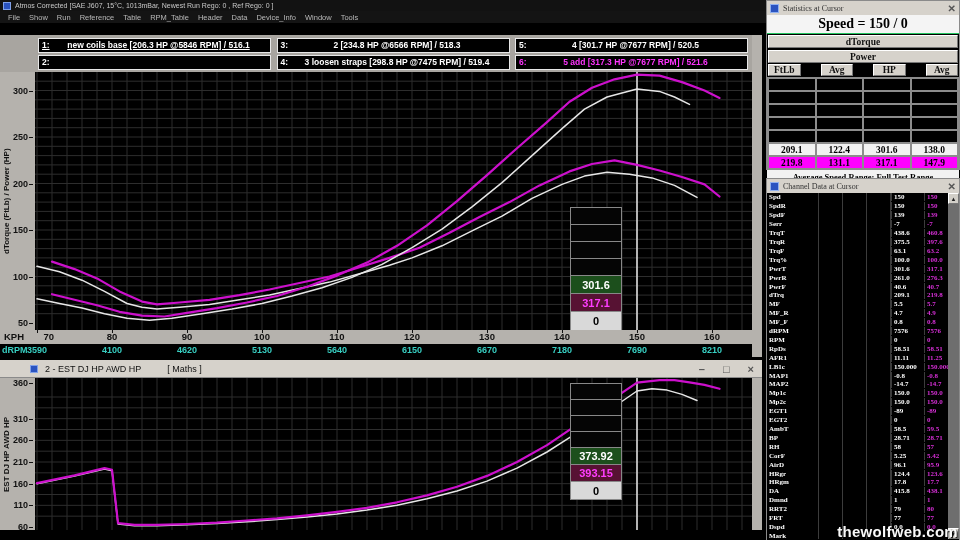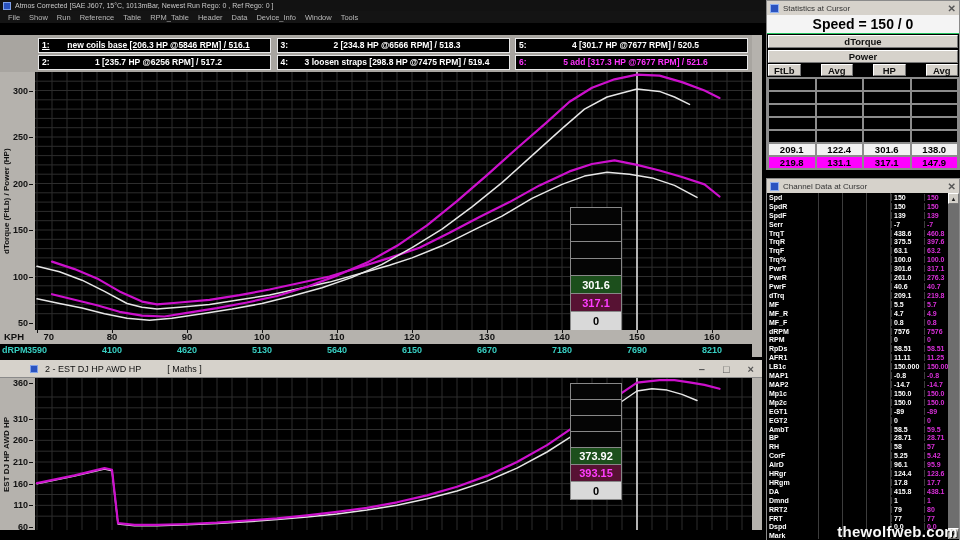--- a/index.html
+++ b/index.html
@@ -59,21 +59,21 @@
   
   .bwtitle { position:absolute; left:0; top:360px; width:762px; height:18px; background:#d6d2cb;
     display:flex; align-items:center; border-bottom:1px solid #8a8a8a; }
   .bwtitle .ic { margin-left:30px; }
   .bwtitle .t { font-size:9px; color:#111; margin-left:7px; white-space:nowrap; }
   .bwtitle .s { font-size:9px; color:#111; margin-left:26px; }
   .winbtns { position:absolute; right:8px; top:0; height:18px; display:flex; gap:18px; align-items:center; }
   .winbtn { color:#555; font-size:11px; font-weight:bold; line-height:10px; cursor:default; }
 
   
-  .panel { position:absolute; left:766px; width:194px; background:#000; border:1px solid #8a8a8a; }
+  .panel { position:absolute; left:766px; width:194px; background:#000; border:1px solid #8a8a8a;font-family:Liberation Serif, serif; }
   .ptitle { height:14px; background:#d6d2cb; display:flex; align-items:center; padding:0 3px; }
   .ptitle .ic { width:9px; height:9px; background:#2a53c0; border:1px solid #8fb0f0; flex:0 0 auto; }
   .ptitle .t { flex:1; font-size:8px; color:#333; margin-left:4px; white-space:nowrap; }
   .ptitle .x { color:#555; font-size:10px; font-weight:bold; cursor:default; }
 
   .speedrow { height:19px; background:#f4f4f4; display:flex; align-items:center; justify-content:center;
     font-size:14px; font-weight:bold; color:#000; border-bottom:1px solid #22c55e; }
   .grouprow { display:grid; grid-template-columns:1fr; gap:2px; background:#000; padding:1px 1px 0 1px; }
   .groupcell { height:13px; background:#d6d2cb; border:1px solid; border-color:#fff #777 #777 #fff;
     display:flex; align-items:center; justify-content:center; font-size:9.5px; font-weight:bold; color:#111; }
@@ -128,21 +128,20 @@
       <div class="menu-item">Tools</div>
     </div>
 
   <div class="legend">
       <div class="runbox u" style="left: 38px; top: 2.5px;">
         <div class="idx">1:</div>
         <div class="lbl">new coils base [206.3 HP @5846 RPM] / 516.1</div>
       </div>
       <div class="runbox" style="left: 38px; top: 19.5px;">
         <div class="idx">2:</div>
-        <div class="lbl">1 [235.7 HP @6256 RPM] / 517.2</div>
       </div>
       <div class="runbox" style="left: 276.5px; top: 2.5px;">
         <div class="idx">3:</div>
         <div class="lbl">2 [234.8 HP @6566 RPM] / 518.3</div>
       </div>
       <div class="runbox" style="left: 276.5px; top: 19.5px;">
         <div class="idx">4:</div>
         <div class="lbl">3 loosen straps [298.8 HP @7475 RPM] / 519.4</div>
       </div>
       <div class="runbox" style="left: 515px; top: 2.5px;">
@@ -438,20 +437,21 @@
         <div class="statcell"></div>
         <div class="statcell w">209.1</div>
         <div class="statcell w">122.4</div>
         <div class="statcell w">301.6</div>
         <div class="statcell w">138.0</div>
         <div class="statcell p">219.8</div>
         <div class="statcell p">131.1</div>
         <div class="statcell p">317.1</div>
         <div class="statcell p">147.9</div>
       </div>
+    <div class="statfoot">Average Speed Range: Full Test Range</div>
   </div>
 
   <div class="panel" style="top:178px; height:362px; border-bottom:none;">
     <div class="ptitle">
       <div class="ic"></div>
       <div class="t">Channel Data at Cursor</div>
       <div class="x">✕</div>
     </div>
     <div class="chanbody" id="chanBody" style="height:346px; overflow:hidden;">
 

